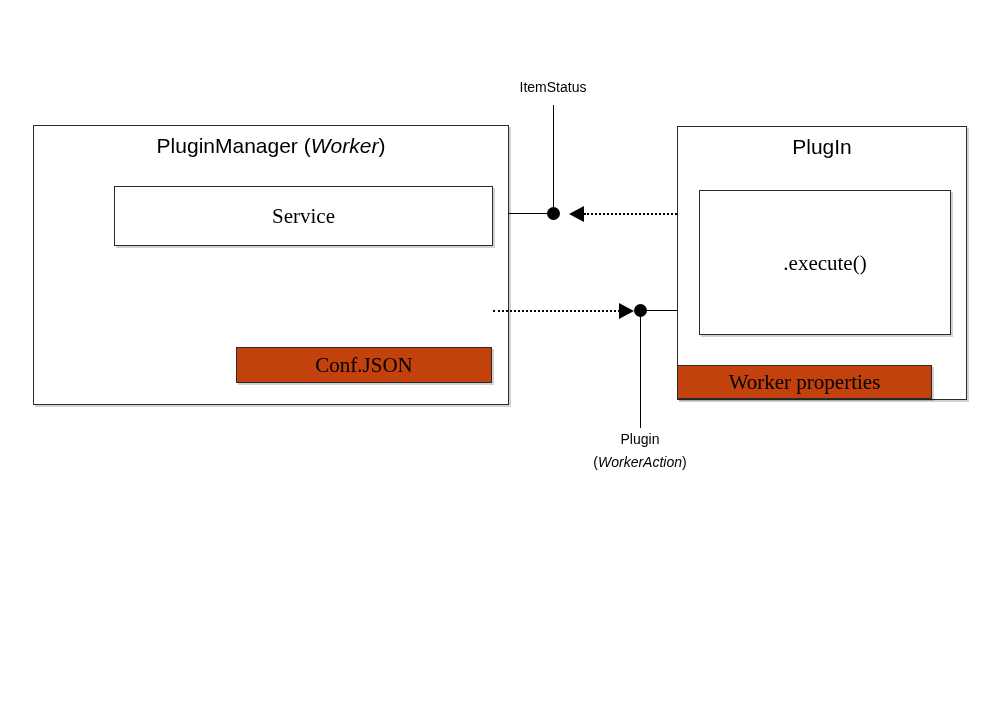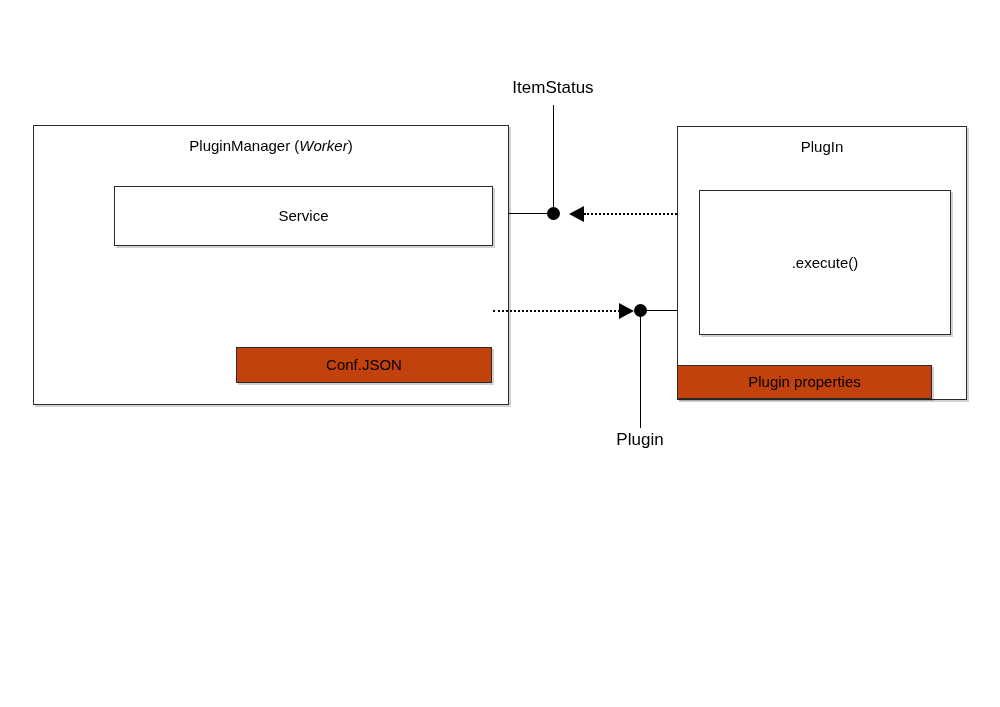--- a/index.html
+++ b/index.html
@@ -31,30 +31,31 @@
     box-shadow: 2px 2px 0 rgba(0,0,0,0.18);
   }
   .box.grey {
     background: #c2410c;
   }
   .box-title {
     position: absolute;
     left: 0;
     right: 0;
     text-align: center;
-    font-size: 15px;
+    font-size: 21px;
     line-height: 20px;
     white-space: nowrap;
   }
   .title-top {
     top: 10px;
   }
   .title-mid {
     top: 50%;
     transform: translateY(-50%);
+    font-family: Liberation Serif, serif;
   }
   em.it {
     font-style: italic;
   }
   
   .hline {
     position: absolute;
     height: 0;
     border-top: 1.6px solid #000000;
   }
@@ -87,21 +88,21 @@
     position: absolute;
     width: 0;
     height: 0;
     border-top: 8px solid transparent;
     border-bottom: 8px solid transparent;
     border-left: 15px solid #000000;
   }
   
   .label {
     position: absolute;
-    font-size: 17px;
+    font-size: 14px;
     line-height: 23px;
     text-align: center;
     white-space: nowrap;
   }
 </style>
 </head>
 <body>
 
 <div id="canvas">
 
@@ -122,21 +123,21 @@
 
   <div class="box shadowed" style="left:677px; top:126px; width:290px; height:274px;">
     <div class="box-title title-top">PlugIn</div>
   </div>
 
   <div class="box shadowed" style="left:691px; top:190px; width:252px; height:145px;margin-left:8px;">
     <div class="box-title title-mid">.execute()</div>
   </div>
 
   <div class="box shadowed grey" style="left:677px; top:365px; width:255px; height:34px;">
-    <div class="box-title title-mid">Plugin properties</div>
+    <div class="box-title title-mid">Worker properties</div>
   </div>
 
   <div class="label" style="left:453px; top:76px; width:200px;">ItemStatus</div>
 
   <div class="vline" style="left:553px; top:105px; height:105px;"></div>
 
   <div class="hline" style="left:508px; top:213px; width:47px;"></div>
 
   <div class="dot" style="left:547px; top:207px;"></div>
 
@@ -147,15 +148,16 @@
   <div class="arrow-right" style="left:619px; top:303px;"></div>
 
   <div class="dot" style="left:634px; top:304px;"></div>
 
   <div class="hline" style="left:646px; top:310px; width:32px;"></div>
 
   <div class="vline" style="left:640px; top:316px; height:112px;"></div>
 
   <div class="label" style="left:540px; top:428px; width:200px;">
     <div>Plugin</div>
+    <div><span>(</span><em class="it">WorkerAction</em><span>)</span></div>
   </div>
 
 </div>
 
 </body></html>

